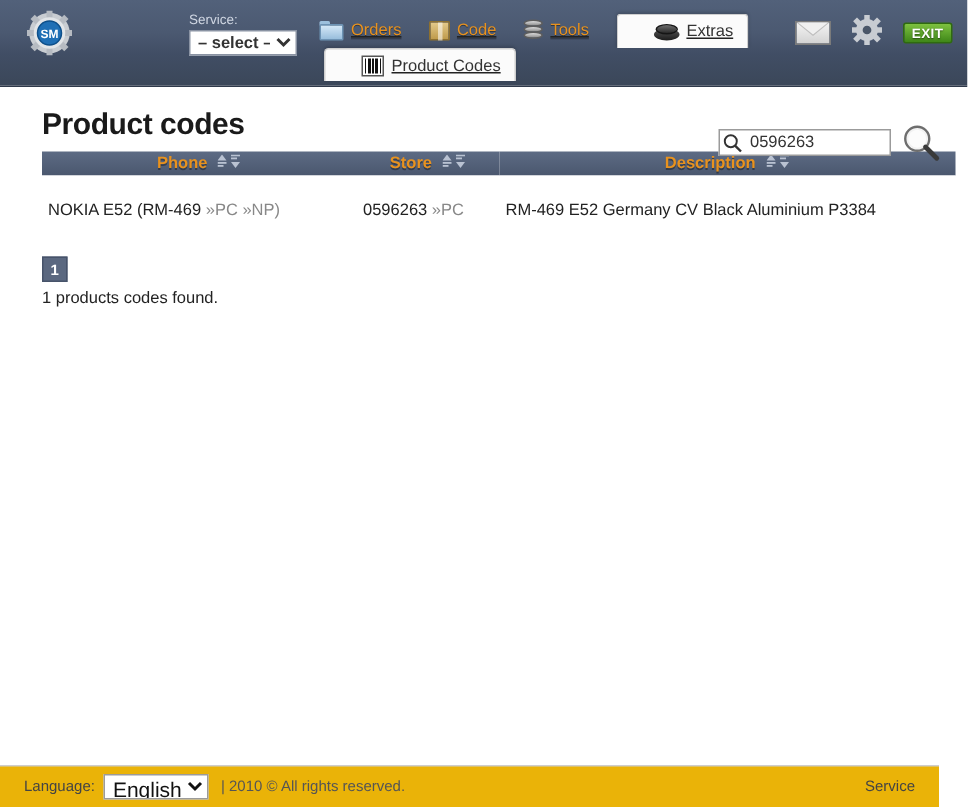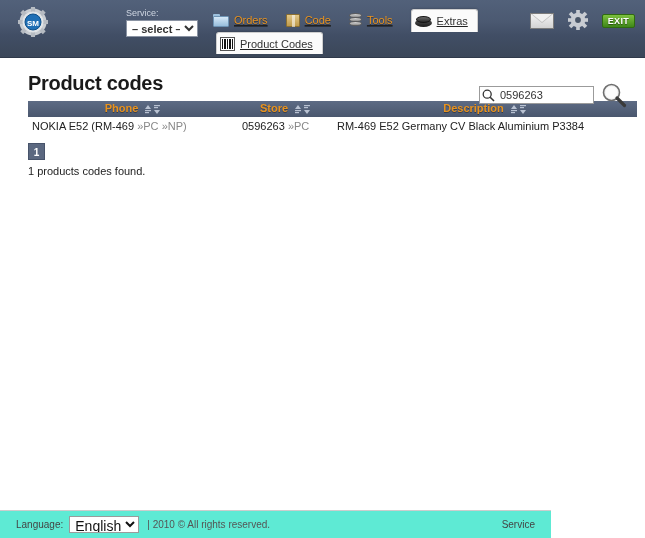--- a/index.html
+++ b/index.html
@@ -52,21 +52,21 @@
     margin-right:10px; cursor:pointer; position:relative;text-decoration:underline;
   }
   .nav-item .nav-label {
     font-size:11px; color:#e8921e; font-weight:normal; margin-left:5px;
     text-shadow:0 1px 0 rgba(0,0,0,.4);
   }
   .nav-item.active {
     background:#fbfbfb;
     border:1px solid #cfcfcf; border-bottom:none;
     border-radius:3px 3px 0 0;
-    padding:0 9px 0 3px; height:23px; margin-top:1px;
+    padding:0 9px 0 24px; height:23px; margin-top:1px;
     box-shadow:0 -1px 2px rgba(0,0,0,.15);
     text-align:center;
   }
   .nav-item.active .nav-label { color:#333; text-shadow:none; }
 
   
   .icn { display:inline-block; line-height:0; }
   .icn-folder { width:16px; height:13px; position:relative; }
   .icn-folder .tab { position:absolute; left:0; top:0; width:7px; height:3px; background:#9cc0dd; border-radius:1px 1px 0 0;}
   .icn-folder .body { position:absolute; left:0; top:2px; width:16px; height:11px;
@@ -124,40 +124,40 @@
   table.grid thead th {
     background: linear-gradient(to bottom,#5d6b84,#4a576e);
     color:#e8921e; font-size:11px; font-weight:bold; height:16px;
     text-align:center; padding:1px 4px; border:none;
     text-shadow:0 1px 0 rgba(0,0,0,.35);
     white-space:nowrap;
   }
   table.grid thead th.c-phone { width:210px; }
   table.grid thead th.c-code  { width:95px; }
   table.grid tbody td {
-    font-size:11px; color:#222; padding:3px 4px; background:#fff; border:none; vertical-align:top;
+    font-size:11px; color:#222; padding:17px 4px; background:#fff; border:none; vertical-align:top;
   }
   td.c-phone { width:210px; text-align:left; padding-left:2px; }
   td.c-code  { width:95px; text-align:left; }
   td.c-desc  { text-align:left; padding-left:8px; }
   .sortbox { display:inline-block; margin-left:4px; vertical-align:middle; }
   .muted { color:#888; }
 
   .pager { margin:8px 0 0 10px; }
   .pager .pg {
     display:inline-block; min-width:17px; height:17px; line-height:17px; text-align:center;
     background:#5b6880; color:#fff; font-size:10px; font-weight:bold; padding:0 4px;
     border:1px solid #47536a; cursor:pointer;
   }
   .found { margin:5px 0 0 10px; font-size:11px; color:#222; }
 
   
   .footer {
-    position:absolute; left:0; bottom:0; width:551px; height:28px;
-    border-top:1px solid #cdcdcd; background:#5eead4;
+    position:absolute; left:0; bottom:0; width:626px; height:28px;
+    border-top:1px solid #cdcdcd; background:#eab308;
     display:flex; align-items:center; padding:0 16px;
   }
   .footer-left { display:flex; align-items:center; font-size:10px; color:#444; }
   .lang-label { margin-right:6px; }
   .lang-select {
     height:17px; font-size:14px; font-family:"Liberation Sans", sans-serif;
     border:1px solid #9b9b9b; background:#fff; color:#111; padding:0 1px;
   }
   .copy { margin-left:8px; color:#555; font-size:10px; }
   .footer-right { margin-left:auto; font-size:10px; color:#444; cursor:pointer; }

